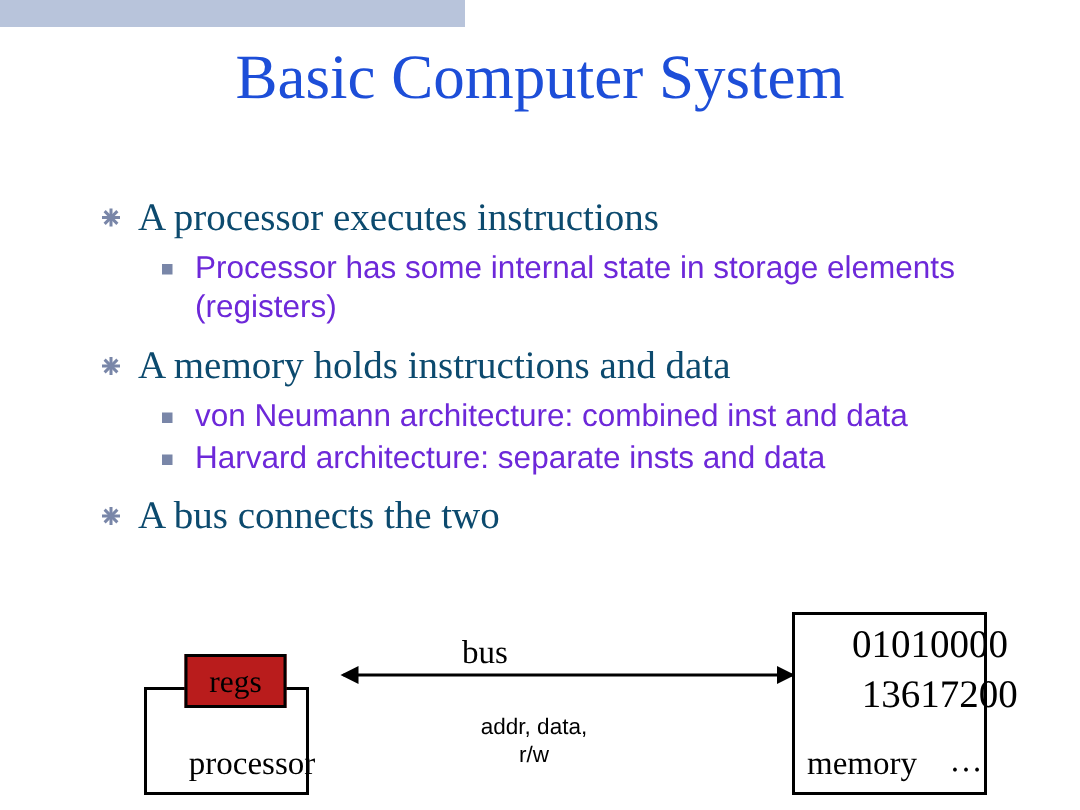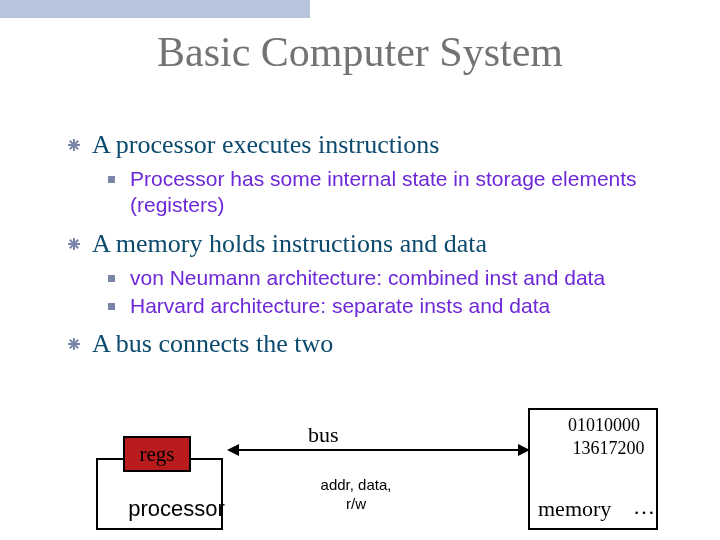--- a/index.html
+++ b/index.html
@@ -17,21 +17,21 @@
     width: 310px; height: 18px;
     background: #b8c4db;
   }
   .title {
     position: absolute;
     top: 28px;
     left: 0; right: 0;
     text-align: center;
     font-family: Georgia, 'Times New Roman', serif;
     font-size: 42px;
-    color: #737373;
+    color: #1d4ed8;
     font-weight: 400;
   }
   .content {
     position: absolute;
     top: 120px;
     left: 68px;
     right: 30px;
   }
   .l1 {
     font-family: Georgia, 'Times New Roman', serif;
@@ -78,27 +78,27 @@
   .diagram {
     position: absolute;
     left: 68px;
     top: 408px;
     width: 620px;
     height: 125px;
   }
   .proc-box {
     position: absolute;
     left: 28px; top: 50px;
-    width: 127px; height: 72px;
+    width: 110px; height: 72px;
     border: 2px solid #000;
     display: flex;
     align-items: flex-end;
     justify-content: center;
     padding-bottom: 6px;
-    font-family: Liberation Sans, sans-serif;
+    font-family: Liberation Serif, serif;
     font-size: 22px;
     padding-left: 34px;
   }
   .regs-box {
     position: absolute;
     left: 55px; top: 28px;
     width: 68px; height: 36px;
     border: 2px solid #000;
     display: flex;
     align-items: center;
@@ -117,21 +117,21 @@
     align-items: flex-end;
     justify-content: flex-start;
     padding: 0 0 6px 8px;
     font-family: Georgia, serif;
     font-size: 22px;
   }
   .mem-data {
     position: absolute;
     left: 500px; top: 6px;
     font-family: Georgia, serif;
-    font-size: 18px;
+    font-size: 26px;
     line-height: 1.25;
     text-align: left;
   }
   .mem-data .l { white-space: pre; }
   .mem-dots {
     position: absolute;
     left: 565px; top: 86px;
     font-family: Georgia, serif;
     font-size: 22px;
   }

